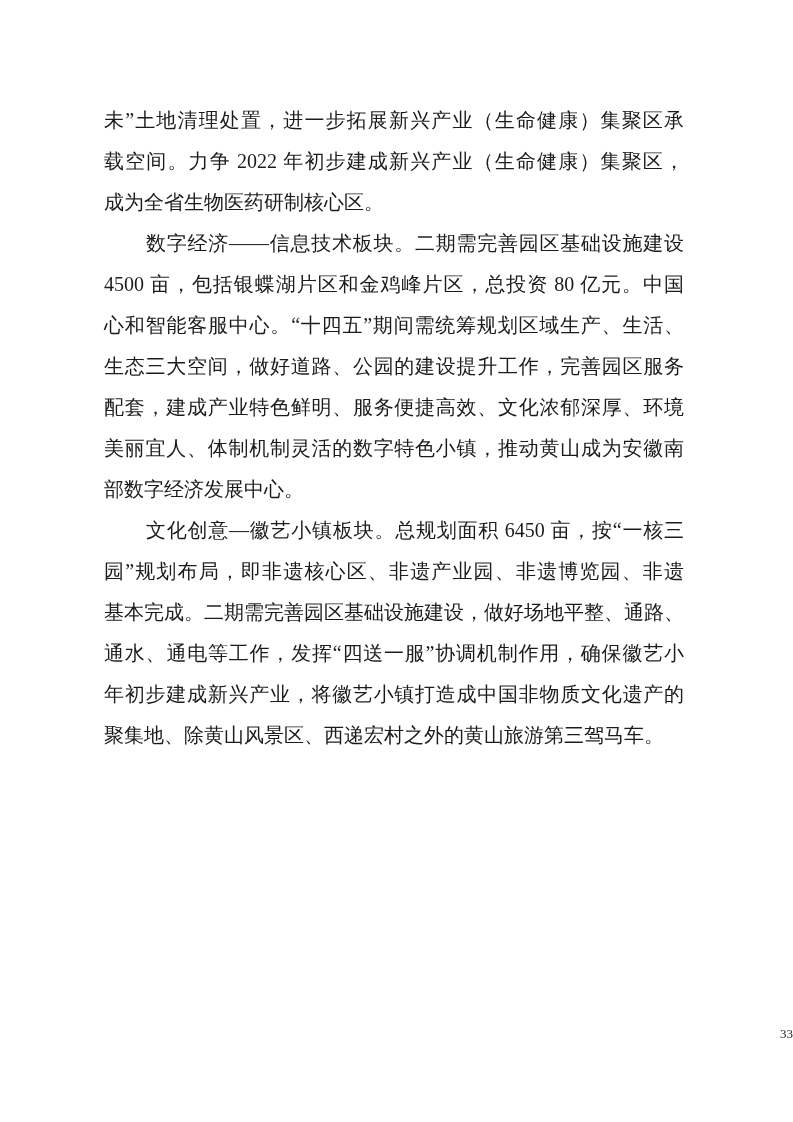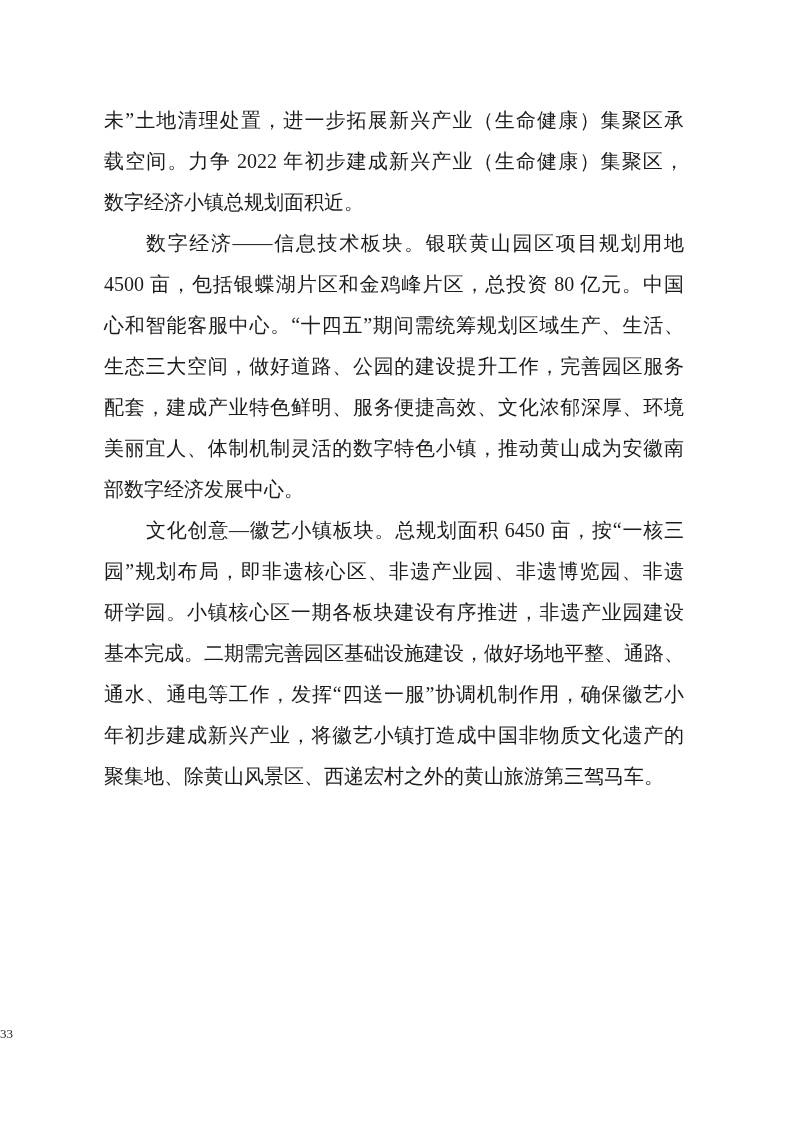--- a/index.html
+++ b/index.html
@@ -38,47 +38,46 @@
     text-indent: 42px;
   }
   .lead {
     font-weight: normal;
   }
   .page-number {
     position: absolute;
     left: 0;
     top: 1026px;
     width: 100%;
-    text-align: left;
+    text-align: right;
     font-size: 13px;
     line-height: 16px;
     color: #1b1b1b;
   }
 </style>
 </head>
 <body>
 
 <div class="page">
   <div class="text-block">
 
     <div class="line"><span>未”土地清理处置，进一步拓展新兴产业（生命健康）集聚区承</span></div>
     <div class="line"><span>载空间。力争 2022 年初步建成新兴产业（生命健康）集聚区，</span></div>
-    <div class="line para-end"><span>数字经济小镇总规划面积近。</span></div>
+    <div class="line para-end"><span>成为全省生物医药研制核心区。</span></div>
 
-    <div class="line para-start"><span class="lead">数字经济——信息技术板块。</span><span>银联黄山园区项目规划用地</span></div>
+    <div class="line para-start"><span class="lead">数字经济——信息技术板块。</span><span>二期需完善园区基础设施建设</span></div>
     <div class="line"><span>4500 亩，包括银蝶湖片区和金鸡峰片区，总投资 80 亿元。中国</span></div>
     <div class="line"><span>心和智能客服中心。“十四五”期间需统筹规划区域生产、生活、</span></div>
     <div class="line"><span>生态三大空间，做好道路、公园的建设提升工作，完善园区服务</span></div>
     <div class="line"><span>配套，建成产业特色鲜明、服务便捷高效、文化浓郁深厚、环境</span></div>
     <div class="line"><span>美丽宜人、体制机制灵活的数字特色小镇，推动黄山成为安徽南</span></div>
     <div class="line para-end"><span>部数字经济发展中心。</span></div>
 
     <div class="line para-start"><span class="lead">文化创意—徽艺小镇板块。</span><span>总规划面积 6450 亩，按“一核三</span></div>
     <div class="line"><span>园”规划布局，即非遗核心区、非遗产业园、非遗博览园、非遗</span></div>
-    <div class="line"><span>研学园。小镇核心区一期各板块建设有序推进，非遗产业园建设</span></div>
     <div class="line"><span>基本完成。二期需完善园区基础设施建设，做好场地平整、通路、</span></div>
     <div class="line"><span>通水、通电等工作，发挥“四送一服”协调机制作用，确保徽艺小</span></div>
     <div class="line"><span>年初步建成新兴产业，将徽艺小镇打造成中国非物质文化遗产的</span></div>
     <div class="line para-end"><span>聚集地、除黄山风景区、西递宏村之外的黄山旅游第三驾马车。</span></div>
 
   </div>
 
   <div class="page-number">33</div>
 </div>
 

